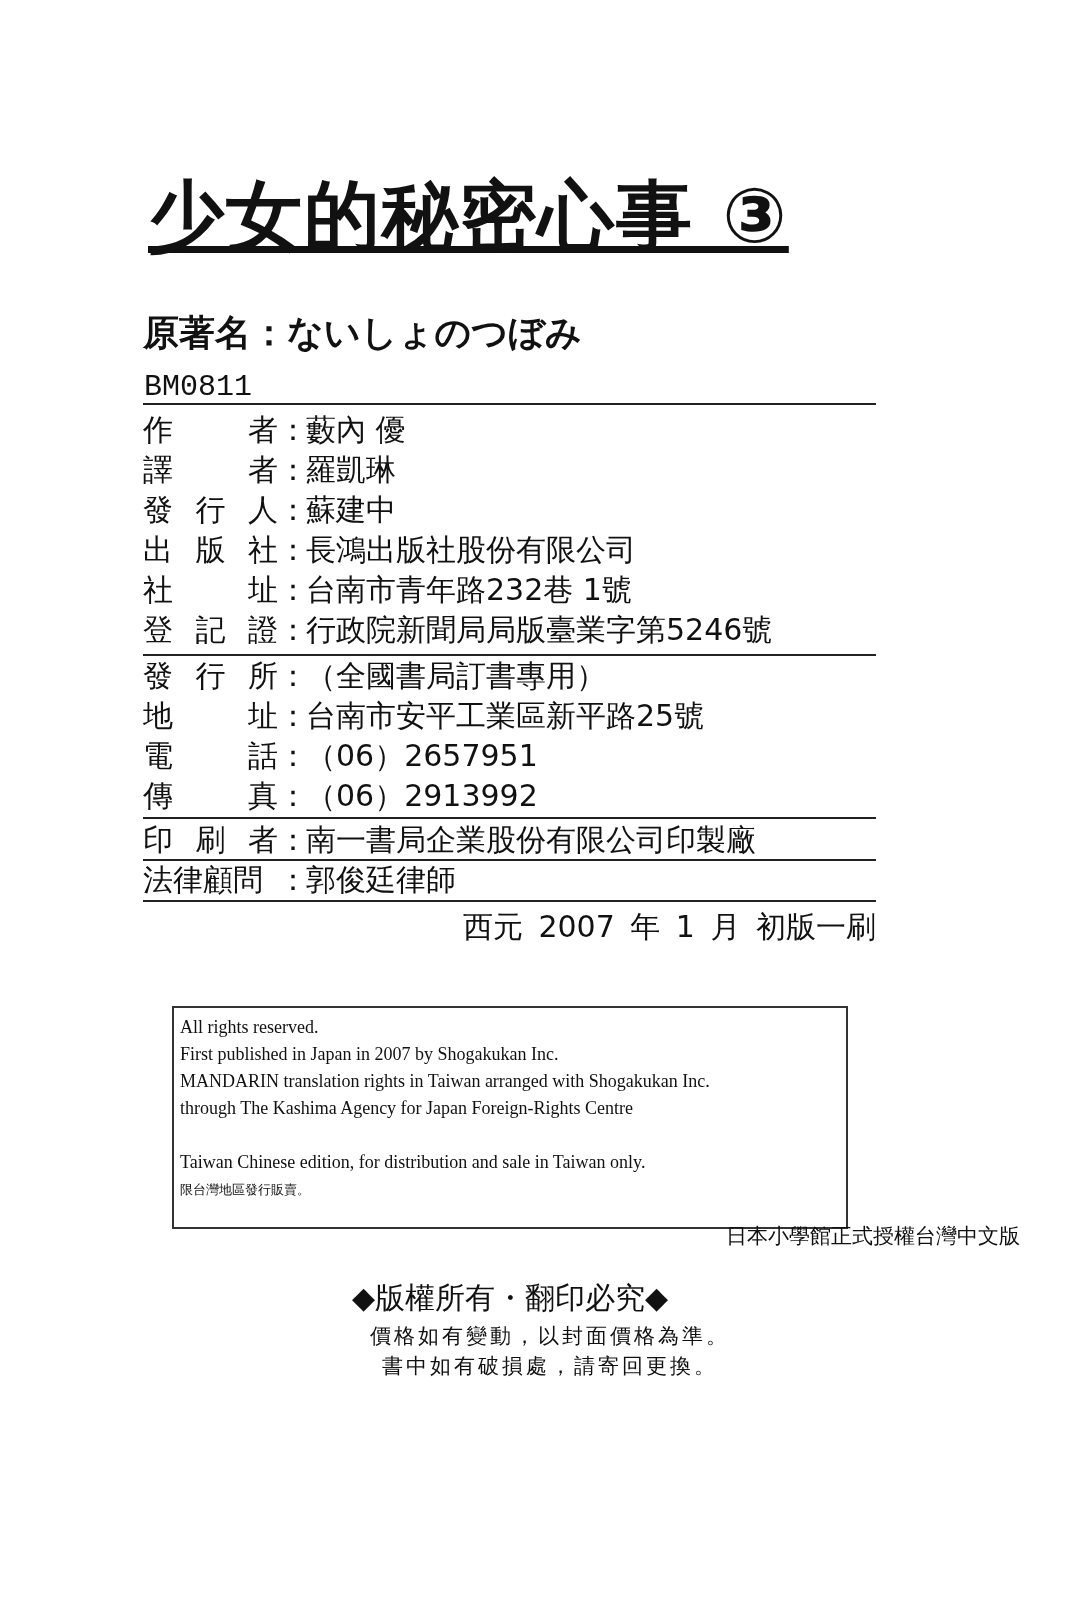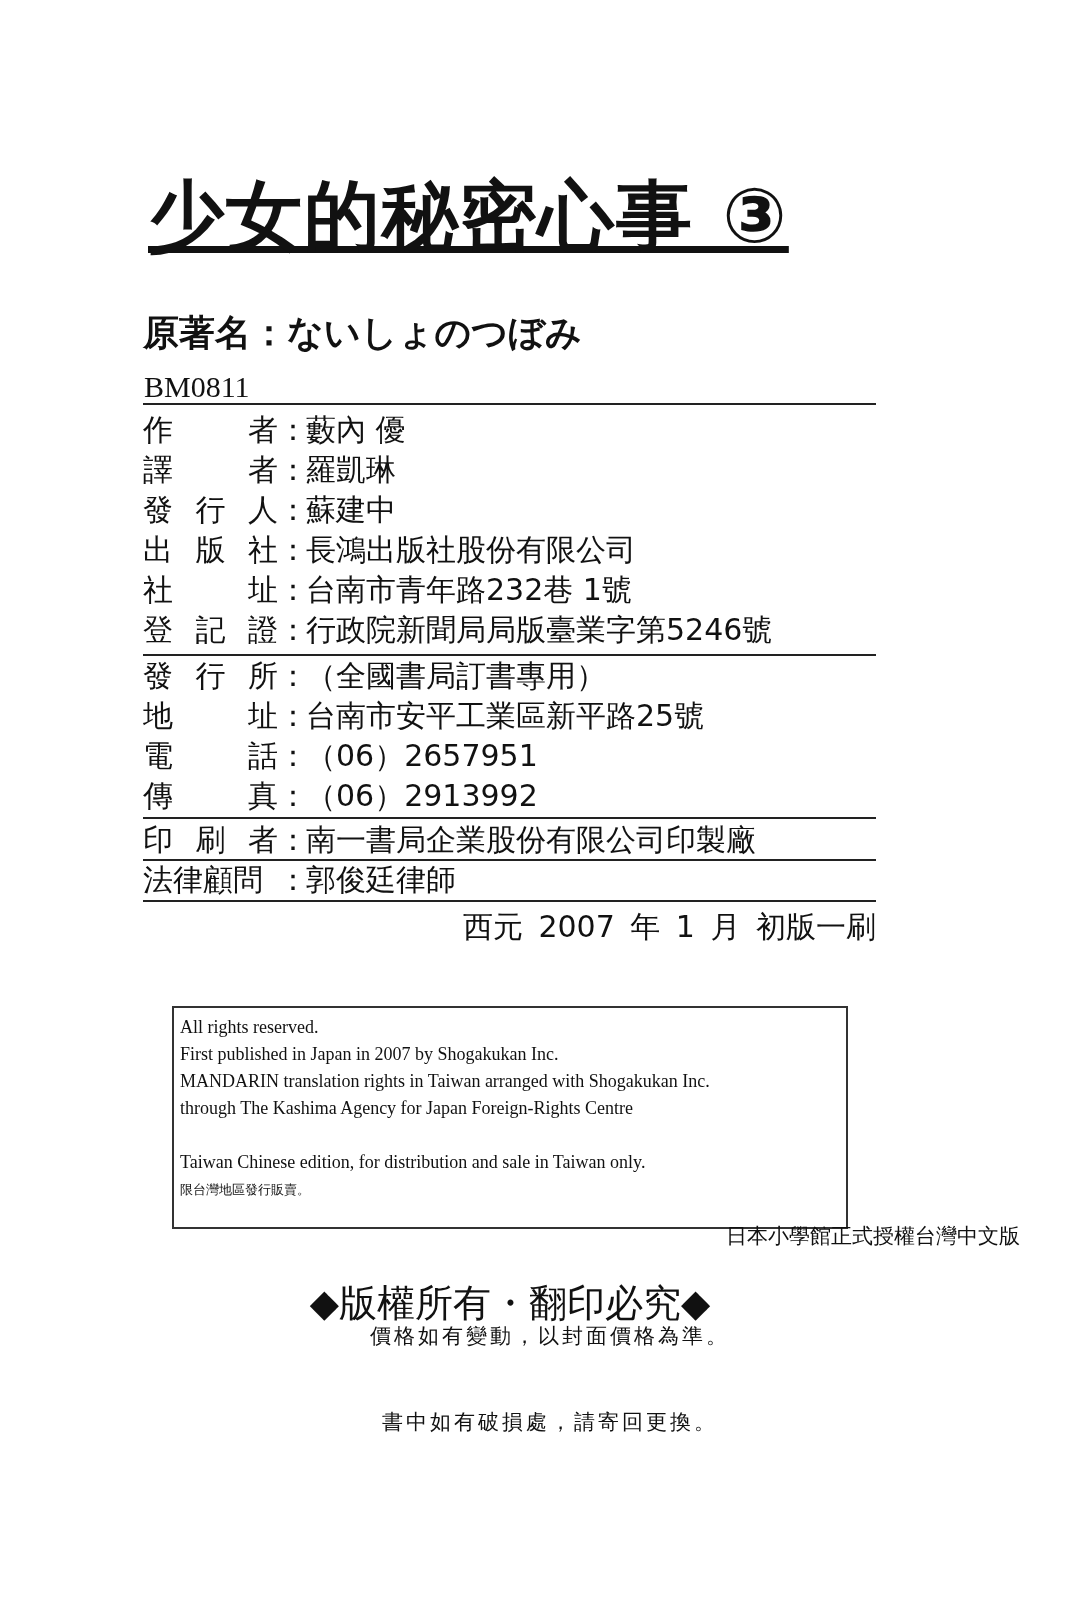--- a/index.html
+++ b/index.html
@@ -8,43 +8,43 @@
     color: #111; font-family: "DejaVu Sans", sans-serif; overflow: hidden;
   }
   .title {
     position: absolute; left: 148px; top: 178px; font-size: 76px; font-weight: bold;
     letter-spacing: 2px; line-height: 1; white-space: nowrap; text-decoration: underline;
   }
   .orig {
     position: absolute; left: 143px; top: 309px; font-size: 36px; font-weight: bold; white-space: nowrap;
   }
   .code {
-    position: absolute; left: 144px; top: 370px; font-family: Liberation Serif, serif; font-size: 30px;
+    position: absolute; left: 144px; top: 370px; font-family: Liberation Mono, monospace; font-size: 30px;
   }
   .rule { position: absolute; left: 143px; width: 733px; height: 2px; background: #222; }
   .row {
     position: absolute; left: 143px; font-size: 30px; line-height: 36px; white-space: nowrap; display: flex;
   }
   .row .lbl { width: 135px; display: flex; justify-content: space-between; }
   .row .colon { width: 28px; text-align: center; }
   .date {
     position: absolute; right: 194px; top: 907px; font-size: 30px; white-space: nowrap; word-spacing: 6px; text-align: right;
   }
   .box {
     position: absolute; left: 172px; top: 1006px; width: 676px; height: 223px; border: 2px solid #333;
     font-family: "Liberation Serif", serif; font-size: 18px; line-height: 27px; padding: 6px 0 0 6px; box-sizing: border-box;
   }
   .box .gap { height: 27px; }
   .box .zh { font-family: "DejaVu Sans", sans-serif; font-size: 13px; }
   .center { position: absolute; left: 0; width: 1020px; text-align: center; white-space: nowrap; }
   .auth { top: 1222px; font-size: 21px; text-align: right; }
-  .rights { top: 1278px; font-size: 38px; }
+  .rights { top: 1278px; font-size: 30px; }
   .note { font-family: "DejaVu Serif", serif; font-size: 21px; letter-spacing: 3px; padding-left: 40px; }
   .n1 { top: 1322px; }
-  .n2 { top: 1408px; }
+  .n2 { top: 1352px; }
 </style>
 </head>
 <body>
 
 <div class="title">少女的秘密心事 ③</div>
 <div class="orig">原著名：ないしょのつぼみ</div>
 <div class="code">BM0811</div>
 
 <div class="rule" style="top:403px"></div>
 <div class="rule" style="top:654px"></div>

